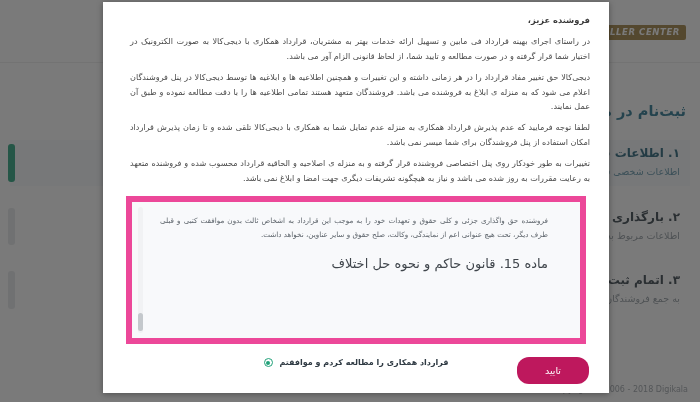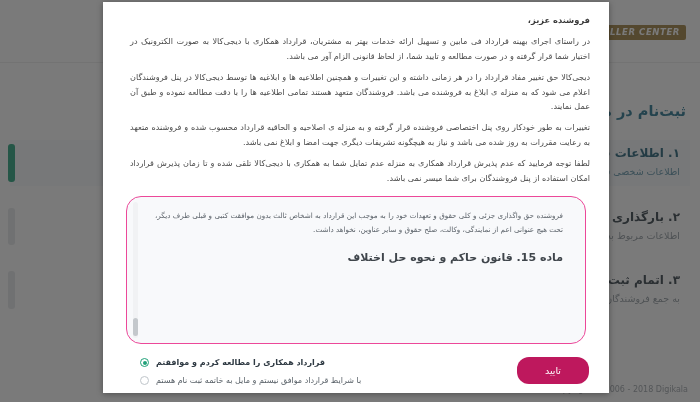--- a/index.html
+++ b/index.html
@@ -160,39 +160,39 @@
     margin: 0 0 6px 8px;
     text-align: justify;
     text-align-last: right;
   }
 
   
   .agreement-box {
     margin: 10px 4px 0 4px;
     height: 148px;
     background: #f8f9fb;
-    border: 1px solid #ec4899;
-    border-radius: 15px;
+    border: 6px solid #ec4899;
+    border-radius: 0;
     position: relative;
-    padding: 12px 22px 12px 28px;
+    padding: 12px 32px 12px 28px;
     box-sizing: border-box;
     overflow: hidden;
   }
   .agreement-clause {
     font-size: 7.2px;
     color: #5e656c;
     line-height: 1.95;
     margin: 0 0 14px 0;
     text-align: justify;
     text-align-last: right;
   }
   .agreement-heading {
-    font-size: 11px;
+    font-size: 13px;
     color: #3f454b;
-    font-weight: bold;
+    font-weight: normal;
     margin: 0 0 12px 0;
     text-align: right;
     direction: rtl;
   }
   
   .scroll-track {
     position: absolute;
     top: 5px;
     bottom: 5px;
     left: 6px;
@@ -211,21 +211,21 @@
   }
 
   
   .options {
     margin: 14px 18px 0 18px;
     text-align: right;
   }
   .option-row {
     display: flex;
     align-items: center;
-    justify-content: flex-start;
+    justify-content: center;
     gap: 7px;
     margin-bottom: 9px;
     flex-direction: row-reverse;
   }
   .radio {
     width: 9px;
     height: 9px;
     border-radius: 50%;
     border: 1px solid #bfc5ca;
     background: #ffffff;
@@ -319,43 +319,39 @@
 <div id="overlay"></div>
 
 <div id="modal">
 
   <div class="modal-body">
 
     <p class="greeting">فروشنده عزیز،</p>
 
     <p class="intro-para">در راستای اجرای بهینه قرارداد فی مابین و تسهیل ارائه خدمات بهتر به مشتریان، قرارداد همکاری با دیجی‌کالا به صورت الکترونیک در اختیار شما قرار گرفته و در صورت مطالعه و تایید شما، از لحاظ قانونی الزام آور می باشد.</p>
     <p class="intro-para">دیجی‌کالا حق تغییر مفاد قرارداد را در هر زمانی داشته و این تغییرات و همچنین اطلاعیه ها و ابلاغیه ها توسط دیجی‌کالا در پنل فروشندگان اعلام می شود که به منزله ی ابلاغ به فروشنده می باشد. فروشندگان متعهد هستند تمامی اطلاعیه ها را با دقت مطالعه نموده و طبق آن عمل نمایند.</p>
+    <p class="intro-para">لطفا توجه فرمایید که عدم پذیرش قرارداد همکاری به منزله عدم تمایل شما به همکاری با دیجی‌کالا تلقی شده و تا زمان پذیرش قرارداد امکان استفاده از پنل فروشندگان برای شما میسر نمی باشد.</p>
     <p class="intro-para">تغییرات به طور خودکار روی پنل اختصاصی فروشنده قرار گرفته و به منزله ی اصلاحیه و الحاقیه قرارداد محسوب شده و فروشنده متعهد به رعایت مقررات به روز شده می باشد و نیاز به هیچگونه تشریفات دیگری جهت امضا و ابلاغ نمی باشد.</p>
-    <p class="intro-para">لطفا توجه فرمایید که عدم پذیرش قرارداد همکاری به منزله عدم تمایل شما به همکاری با دیجی‌کالا تلقی شده و تا زمان پذیرش قرارداد امکان استفاده از پنل فروشندگان برای شما میسر نمی باشد.</p>
 
     <div class="agreement-box">
       <p class="agreement-clause">فروشنده حق واگذاری جزئی و کلی حقوق و تعهدات خود را به  موجب این قرارداد به اشخاص ثالث بدون موافقت کتبی و قبلی طرف دیگر، تحت هیچ عنوانی اعم از نمایندگی، وکالت، صلح حقوق و سایر عناوین، نخواهد داشت.</p>
       <p class="agreement-heading">ماده 15. قانون حاکم و نحوه حل اختلاف</p>
 
       <div class="scroll-track">
         <div class="scroll-thumb"></div>
       </div>
     </div>
 
     <div class="options">
 
       <div class="option-row selected">
         <span class="radio checked"></span>
         <span class="option-label">قرارداد همکاری را مطالعه کردم و موافقتم</span>
       </div>
 
-      <div class="option-row">
-        <span class="radio"></span>
-        <span class="option-label">با شرایط قرارداد موافق نیستم و مایل به خاتمه ثبت نام هستم</span>
-      </div>
 
     </div>
   </div>
 
   <div class="modal-footer">
     <button class="submit-btn">تایید</button>
   </div>
 
 </div>
 

